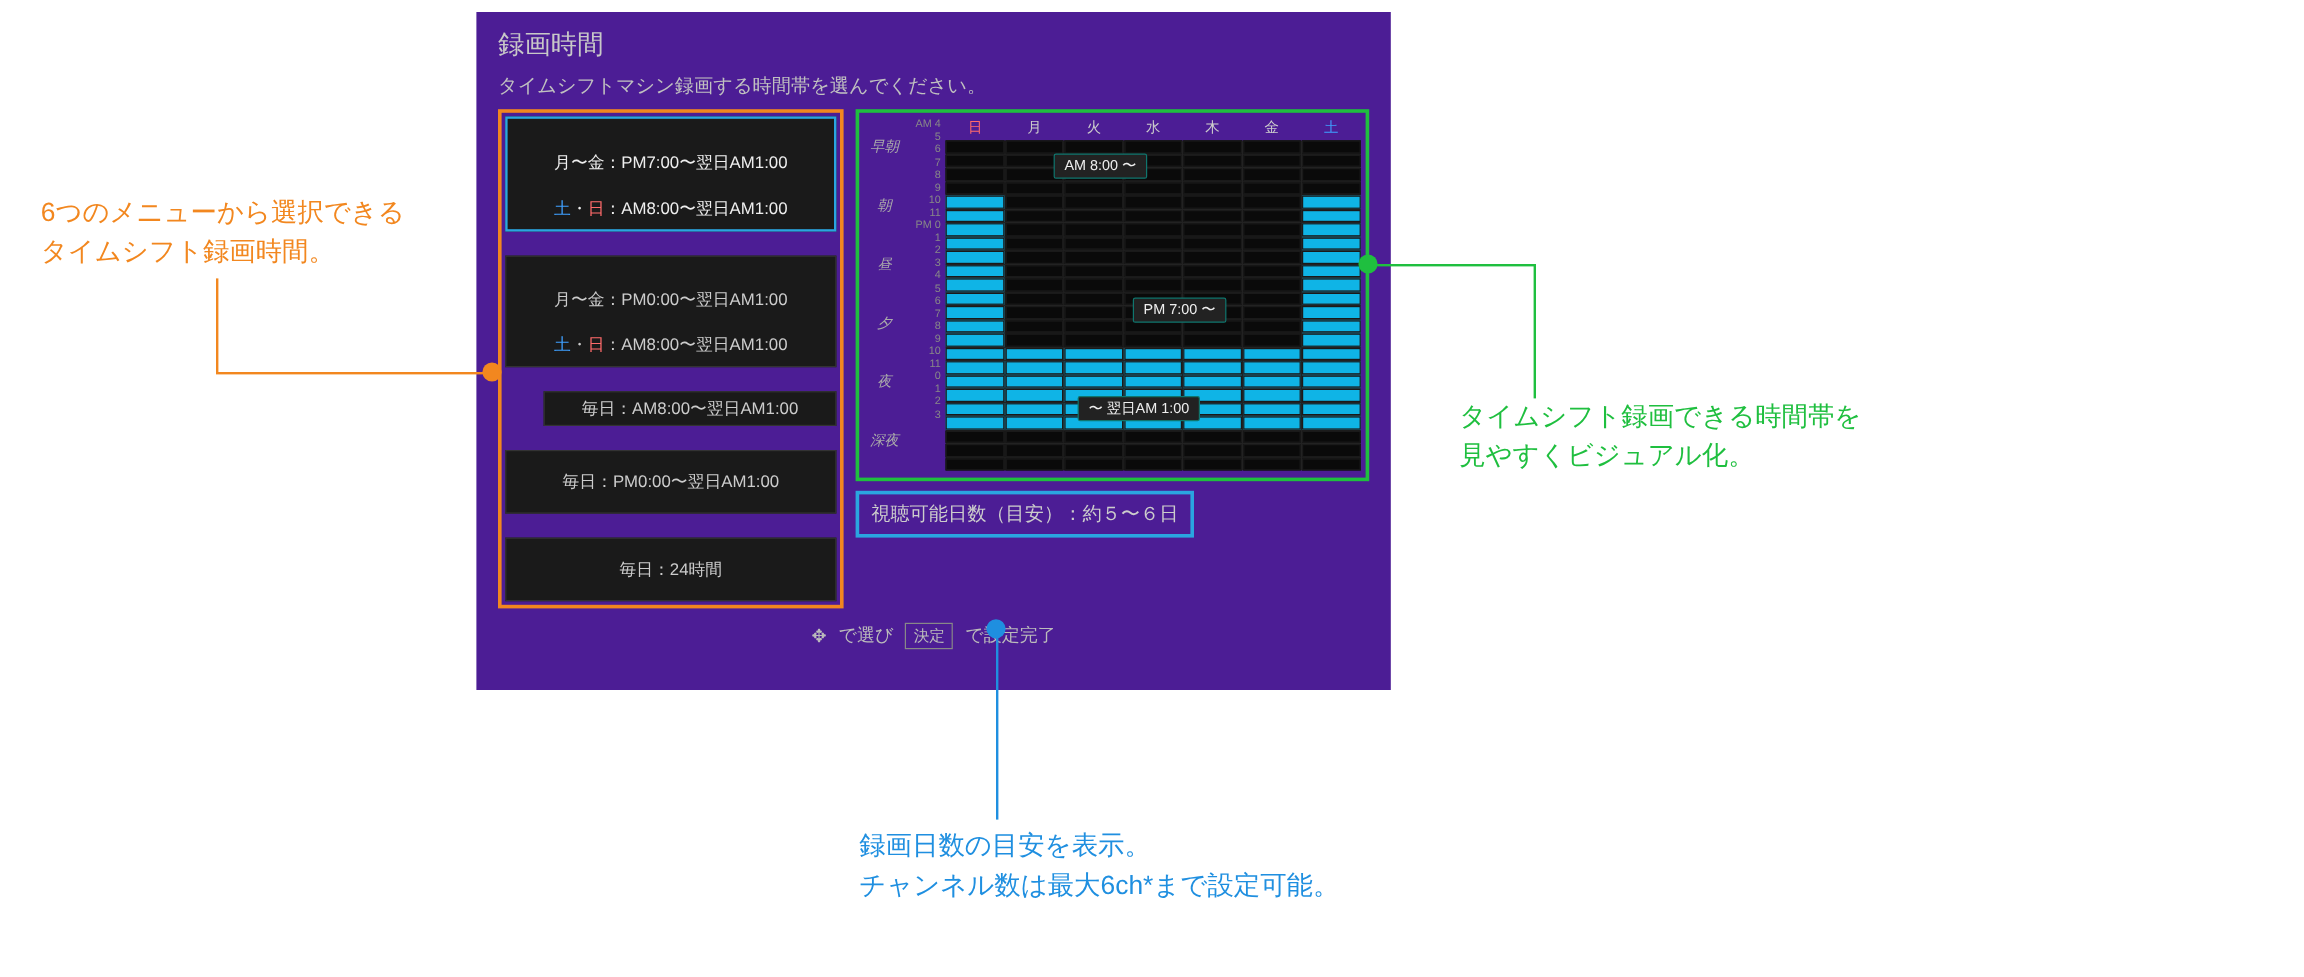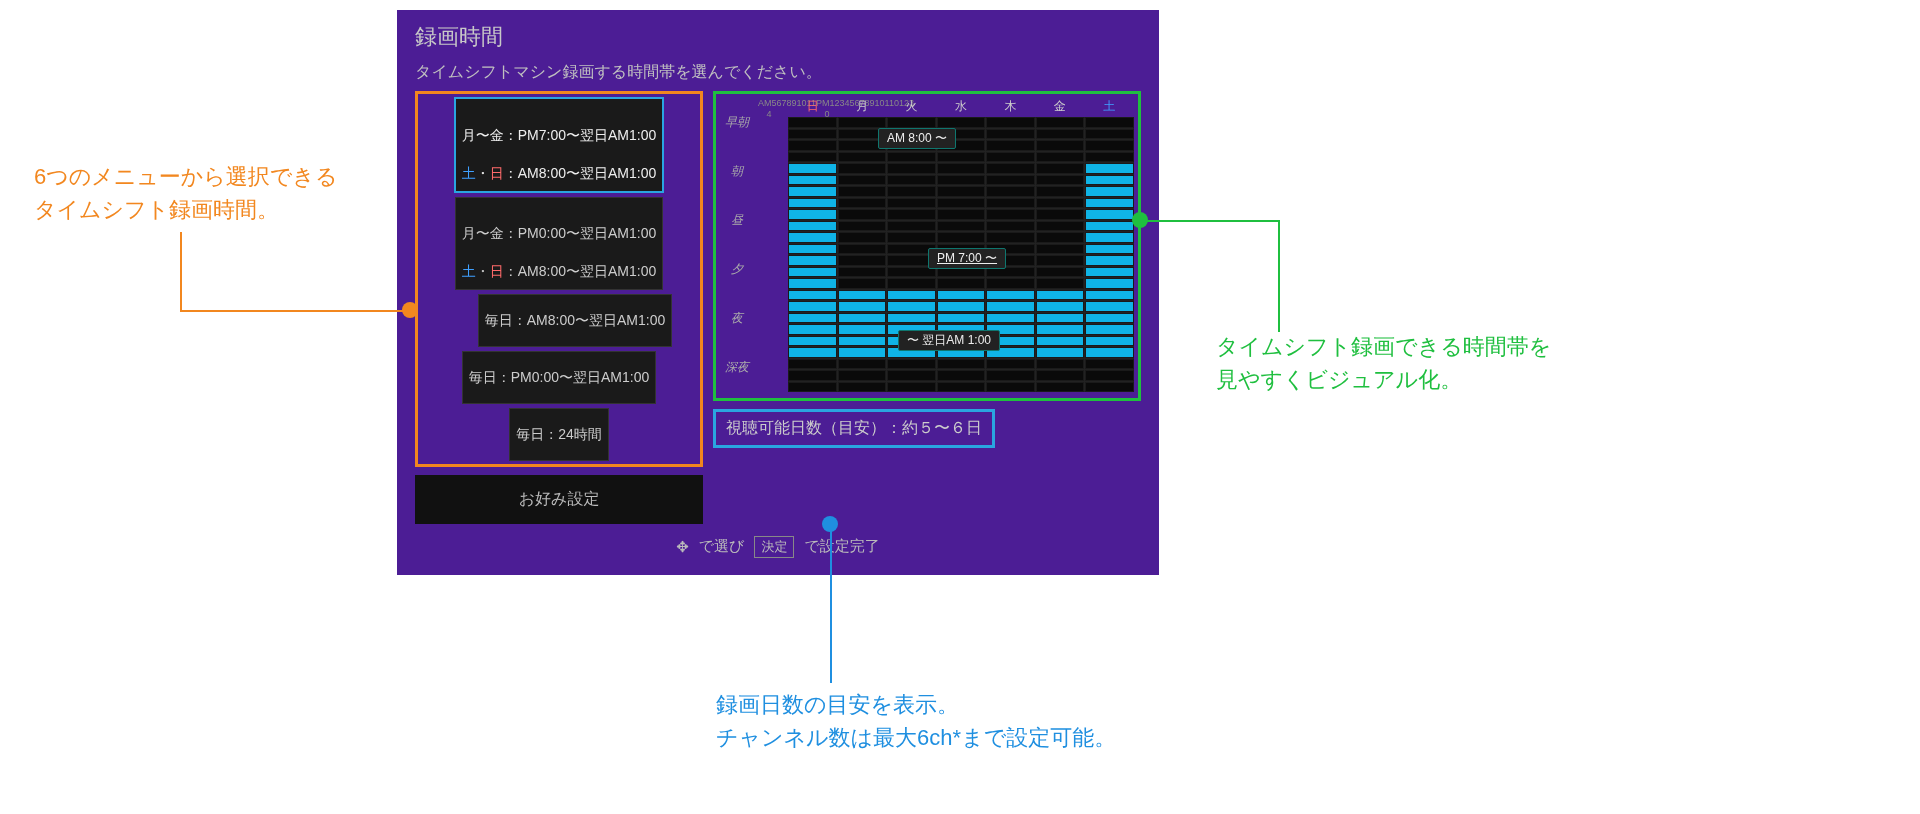--- a/index.html
+++ b/index.html
@@ -34,22 +34,21 @@
   .screen-body {
     display: flex;
     gap: 10px;
   }
   .menu-col {
     width: 288px;
     border: 3px solid #f2871f;
     padding: 3px;
     display: flex;
     flex-direction: column;
-    gap: 4px;
-    align-items: center;
+    gap: 20px;
   }
   .menu-item {
     background: #1a1a1a;
     border: 1px solid #333;
     color: #ccc;
     font-size: 14px;
     line-height: 1.35;
     padding: 8px 6px;
     text-align: center;
     white-space: pre-line;
@@ -89,21 +88,21 @@
     flex-direction: column;
     justify-content: space-around;
     font-size: 12px;
     color: #aaa;
     text-align: center;
     font-style: italic;
   }
   .hour-labels {
     width: 26px;
     display: flex;
-    flex-direction: row;
+    flex-direction: column;
     font-size: 9px;
     color: #888;
     text-align: right;
     line-height: 10.5px;
   }
   .grid {
     flex: 1;
     position: relative;
   }
   .grid-header {
@@ -203,25 +202,24 @@
       <div class="menu-col">
 
         <div class="menu-item selected">
           <span>月〜金：PM7:00〜翌日AM1:00</span><br>
           <span class="sat">土</span><span>・</span><span class="sun">日</span><span>：AM8:00〜翌日AM1:00</span>
         </div>
         <div class="menu-item">
           <span>月〜金：PM0:00〜翌日AM1:00</span><br>
           <span class="sat">土</span><span>・</span><span class="sun">日</span><span>：AM8:00〜翌日AM1:00</span>
         </div>
-        <div class="menu-item" style="padding:16px 6px;margin-left:32px;"><span>毎日：AM8:00〜翌日AM1:00</span></div>
+        <div class="menu-item" style="padding:4px 6px;margin-left:32px;"><span>毎日：AM8:00〜翌日AM1:00</span></div>
         <div class="menu-item" style="padding:16px 6px;"><span>毎日：PM0:00〜翌日AM1:00</span></div>
         <div class="menu-item" style="padding:16px 6px;"><span>毎日：24時間</span></div>
       </div>
-      <div class="custom-btn">お好み設定</div>
     </div>
 
     <div class="right-col">
       <div class="graph-box">
         <div class="grid-wrap">
           <div class="row-labels">
             <span>早朝</span>
             <span>朝</span>
             <span>昼</span>
             <span>夕</span>
@@ -428,21 +426,21 @@
                 <div class="cell"></div>
                 <div class="cell"></div>
                 <div class="cell"></div>
                 <div class="cell"></div>
                 <div class="cell"></div>
                 <div class="cell"></div>
                 <div class="cell"></div>
                 <div class="cell"></div>
               </div>
             <div class="time-callout" style="top:30px; left:90px;">AM 8:00 〜</div>
-            <div class="time-callout" style="top:150px; left:140px;text-decoration:underline;">PM 7:00 〜</div>
+            <div class="time-callout" style="top:150px; left:156px;">PM 7:00 〜</div>
             <div class="time-callout" style="top:232px; left:110px;">〜 翌日AM 1:00</div>
           </div>
         </div>
       </div>
       <div class="days-box">視聴可能日数（目安）：約５〜６日</div>
     </div>
   </div>
 
   <div class="footer-controls">
     <span>✥</span>

